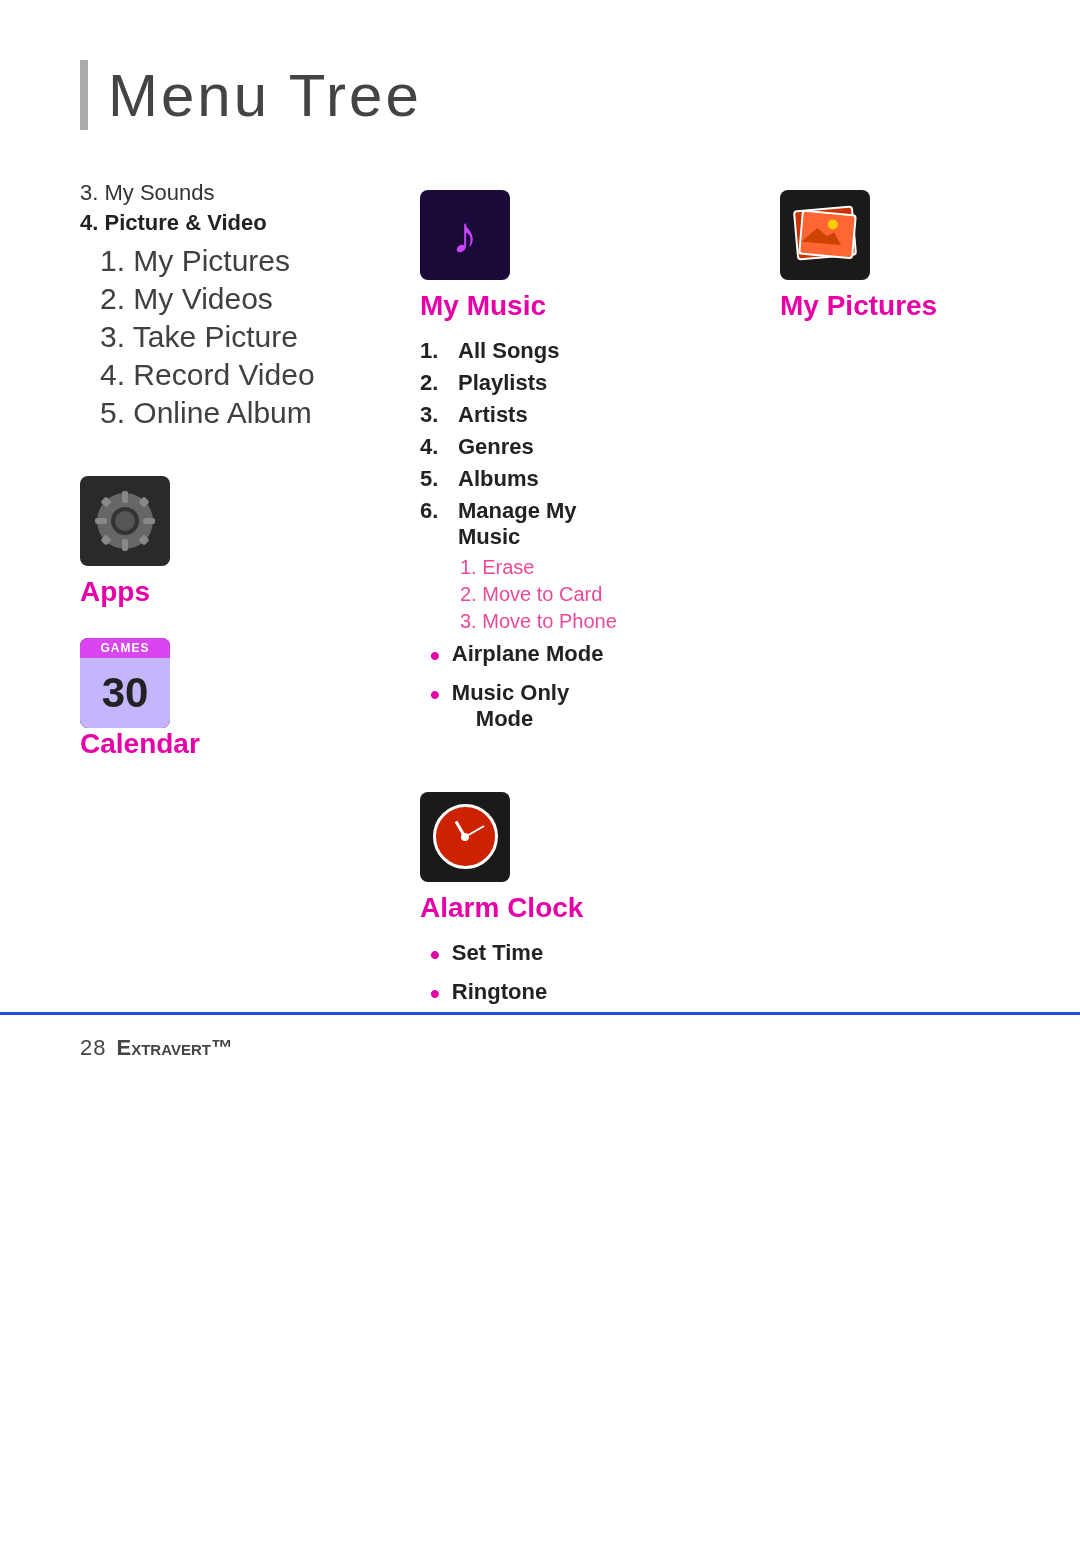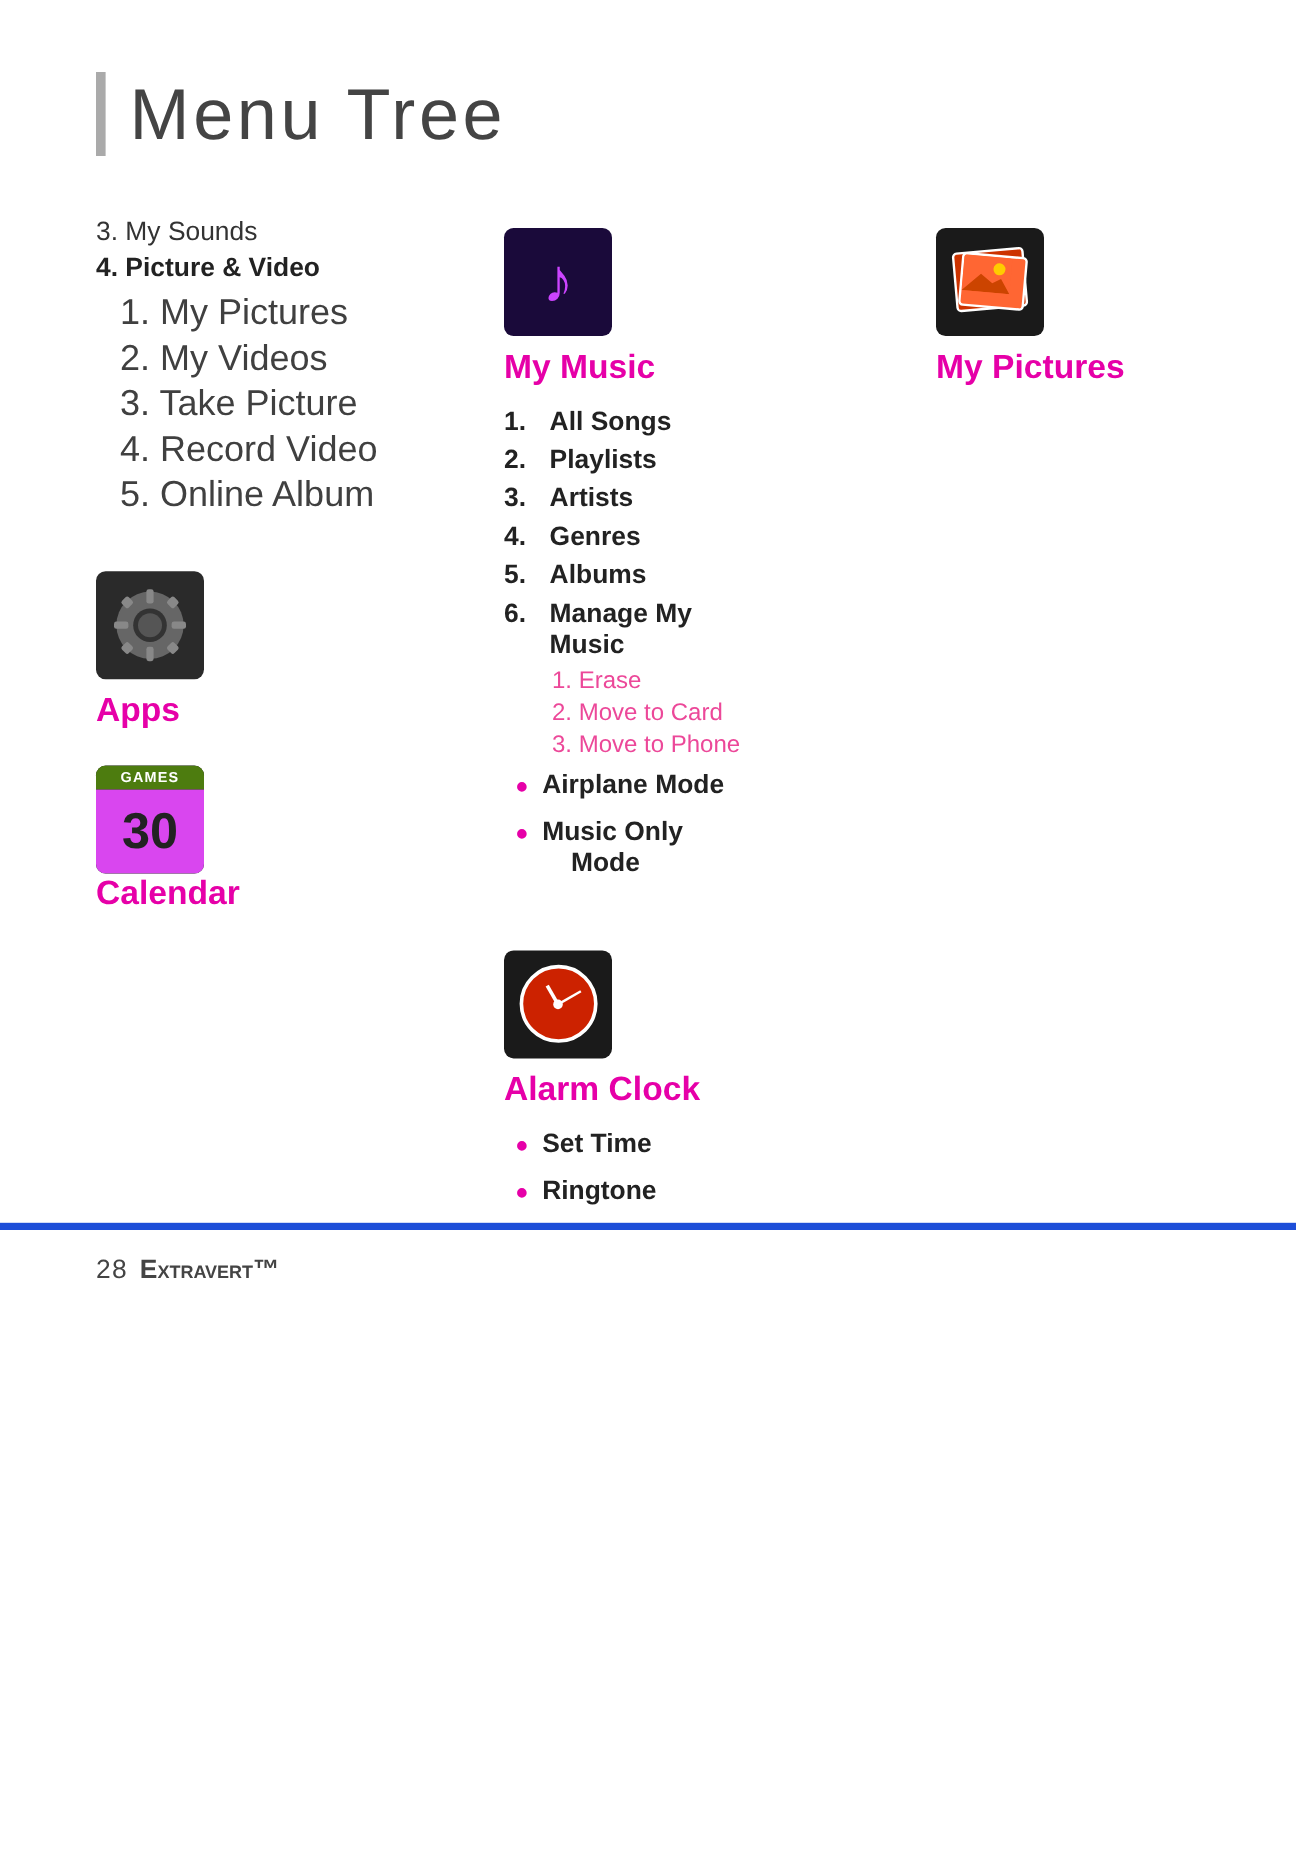--- a/index.html
+++ b/index.html
@@ -118,30 +118,30 @@
     .calendar-icon {
       background: #1a1a1a;
       border-radius: 8px;
       width: 90px;
       height: 90px;
       display: flex;
       flex-direction: column;
       overflow: hidden;
     }
     .cal-header {
-      background: #4d7c0f;
+      background: #d946ef;
       color: white;
       font-size: 12px;
       font-weight: bold;
       text-align: center;
       padding: 3px 0;
       letter-spacing: 1px;
     }
     .cal-body {
-      background: #d946ef;
+      background: #c4b5fd;
       flex: 1;
       display: flex;
       align-items: center;
       justify-content: center;
     }
     .cal-number {
       font-size: 42px;
       font-weight: bold;
       color: #222;
       line-height: 1;
@@ -309,24 +309,24 @@
     .footer-note {
       margin-top: 80px;
       font-size: 20px;
       color: #444;
       padding-top: 20px;
     }
 
     
     .footer-bar {
       position: absolute;
-      bottom: 6px;
+      bottom: 16px;
       left: 0;
       right: 0;
-      border-top: 6px solid #1d4ed8;
+      border-top: 3px solid #1d4ed8;
       padding: 20px 80px;
       display: flex;
       align-items: center;
       text-align: right;
     }
     .footer-page {
       font-size: 22px;
       color: #444;
       letter-spacing: 1px;
     }

